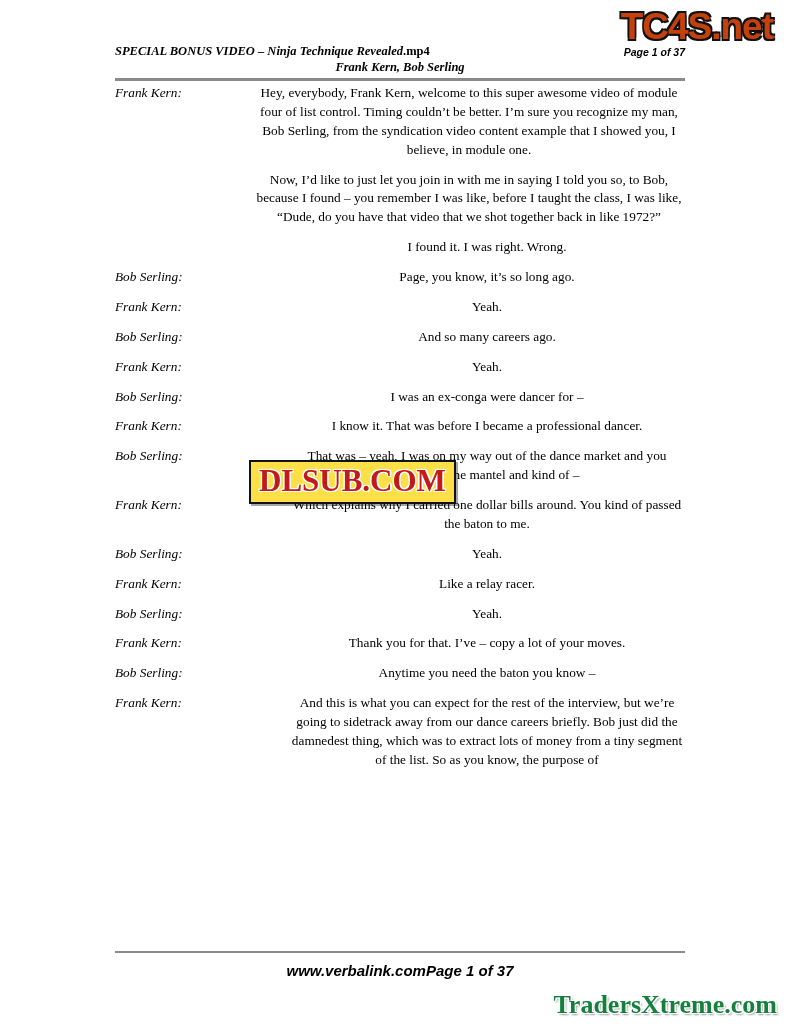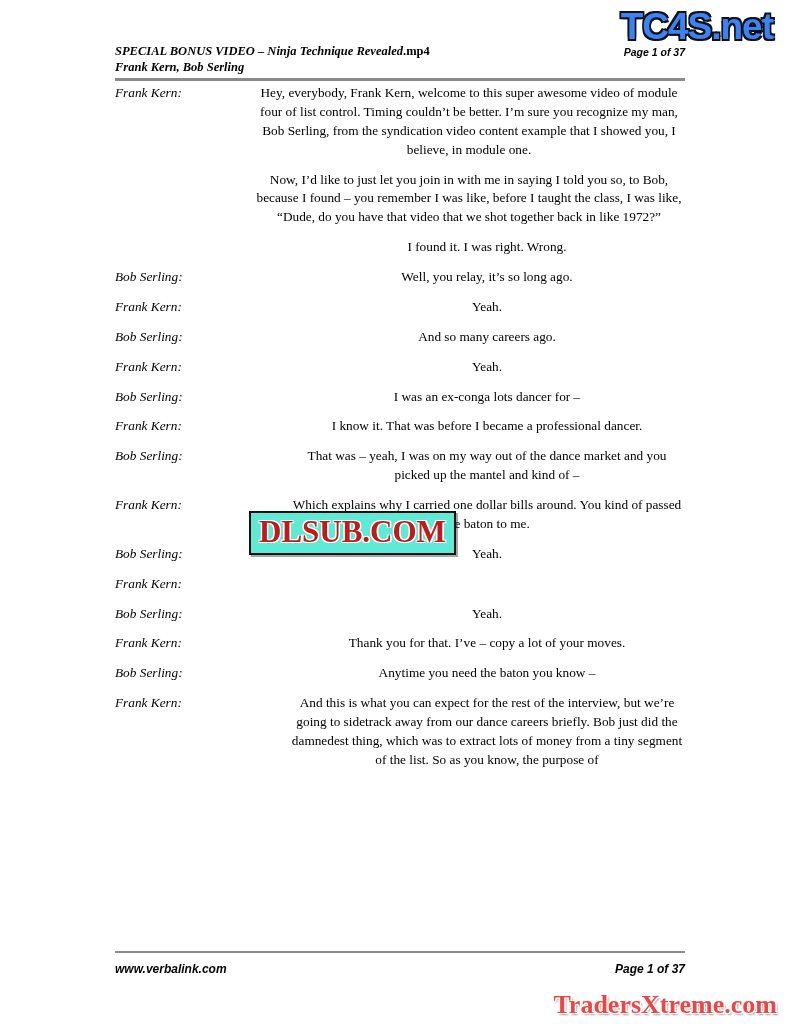--- a/index.html
+++ b/index.html
@@ -27,21 +27,21 @@
 
   
   .wm-top {
     position: absolute;
     right: 18px;
     top: 6px;
     font-family: "Liberation Sans", sans-serif;
     font-weight: bold;
     font-size: 37px;
     letter-spacing: -1px;
-    color: #3b82f6;
+    color: #c2410c;
     text-shadow:
       -1.6px -1.6px 0 #111, 1.6px -1.6px 0 #111,
       -1.6px 1.6px 0 #111, 1.6px 1.6px 0 #111,
       0 0 2px #111;
     z-index: 10;
   }
 
   
   .header {
     position: absolute;
@@ -54,21 +54,21 @@
     font-size: 12.5px;
     font-weight: bold;
     font-style: italic;
     font-family: "Liberation Serif", serif;
     line-height: 1.25;
   }
   .header-title .plain {
     font-style: normal;
   }
   .header-sub {
-    text-align: left;
+    text-align: center;
     font-size: 12.5px;
     font-weight: bold;
     font-style: italic;
     line-height: 1.25;
   }
   .header-page {
     position: absolute;
     right: 0;
     top: 2px;
     font-family: "Liberation Sans", sans-serif;
@@ -114,27 +114,27 @@
   }
   .speech p:last-child {
     margin-bottom: 0;
     margin-left: 36px;
   }
 
   
   .wm-center {
     position: absolute;
     left: 249px;
-    top: 511px;
+    top: 460px;
     font-family: "Liberation Serif", serif;
     font-weight: bold;
     font-size: 31px;
     letter-spacing: 0px;
     color: #c21a1a;
-    background: #5eead4;
+    background: #fde047;
     border: 2px solid #111;
     padding: 1px 8px 3px 8px;
     text-shadow:
       -1.3px -1.3px 0 #ffffff, 1.3px -1.3px 0 #ffffff,
       -1.3px 1.3px 0 #ffffff, 1.3px 1.3px 0 #ffffff;
     box-shadow: 2px 2px 0 rgba(0,0,0,0.35);
     z-index: 12;
   }
 
   
@@ -145,37 +145,37 @@
     width: 570px;
     height: 2px;
     background: #8a8a8a;
   }
   .footer {
     position: absolute;
     left: 115px;
     top: 962px;
     width: 570px;
     font-family: "Liberation Sans", sans-serif;
-    font-size: 12px;
+    font-size: 15px;
     font-weight: bold;
     font-style: italic;
     display: flex;
-    justify-content: space-between;
+    justify-content: center;
   }
   .footer-left { }
   .footer-right { }
 
   .wm-bottom {
     position: absolute;
     right: 14px;
     bottom: 4px;
     font-family: "Liberation Serif", serif;
     font-weight: bold;
     font-size: 26px;
-    color: #ef4444;
+    color: #15803d;
     text-shadow:
       -1.2px -1.2px 0 #ffffff, 1.2px -1.2px 0 #ffffff,
       -1.2px 1.2px 0 #ffffff, 1.2px 1.2px 0 #ffffff,
       2px 2px 2px rgba(0,0,0,0.4);
     z-index: 11;
   }
 </style>
 </head>
 <body>
 
@@ -198,21 +198,21 @@
         <div class="speaker">Frank Kern:</div>
         <div class="speech">
           <p>Hey, everybody, Frank Kern, welcome to this super awesome video of module four of list control.  Timing couldn’t be better.  I’m sure you recognize my man, Bob Serling, from the syndication video content example that I showed you, I believe, in module one.</p>
           <p>Now, I’d like to just let you join in with me in saying I told you so, to Bob, because I found – you remember I was like, before I taught the class, I was like, “Dude, do you have that video that we shot together back in like 1972?”</p>
           <p>I found it.  I was right.  Wrong.</p>
         </div>
       </div>
       <div class="entry">
         <div class="speaker">Bob Serling:</div>
         <div class="speech">
-          <p>Well, you relay, it’s so long ago.</p>
+          <p>Page, you know, it’s so long ago.</p>
         </div>
       </div>
       <div class="entry">
         <div class="speaker">Frank Kern:</div>
         <div class="speech">
           <p>Yeah.</p>
         </div>
       </div>
       <div class="entry">
         <div class="speaker">Bob Serling:</div>
@@ -222,21 +222,21 @@
       </div>
       <div class="entry">
         <div class="speaker">Frank Kern:</div>
         <div class="speech">
           <p>Yeah.</p>
         </div>
       </div>
       <div class="entry">
         <div class="speaker">Bob Serling:</div>
         <div class="speech">
-          <p>I was an ex-conga lots dancer for –</p>
+          <p>I was an ex-conga were dancer for –</p>
         </div>
       </div>
       <div class="entry">
         <div class="speaker">Frank Kern:</div>
         <div class="speech">
           <p>I know it.  That was before I became a professional dancer.</p>
         </div>
       </div>
       <div class="entry">
         <div class="speaker">Bob Serling:</div>
@@ -251,20 +251,23 @@
         </div>
       </div>
       <div class="entry">
         <div class="speaker">Bob Serling:</div>
         <div class="speech">
           <p>Yeah.</p>
         </div>
       </div>
       <div class="entry">
         <div class="speaker">Frank Kern:</div>
+        <div class="speech">
+          <p>Like a relay racer.</p>
+        </div>
       </div>
       <div class="entry">
         <div class="speaker">Bob Serling:</div>
         <div class="speech">
           <p>Yeah.</p>
         </div>
       </div>
       <div class="entry">
         <div class="speaker">Frank Kern:</div>
         <div class="speech">

